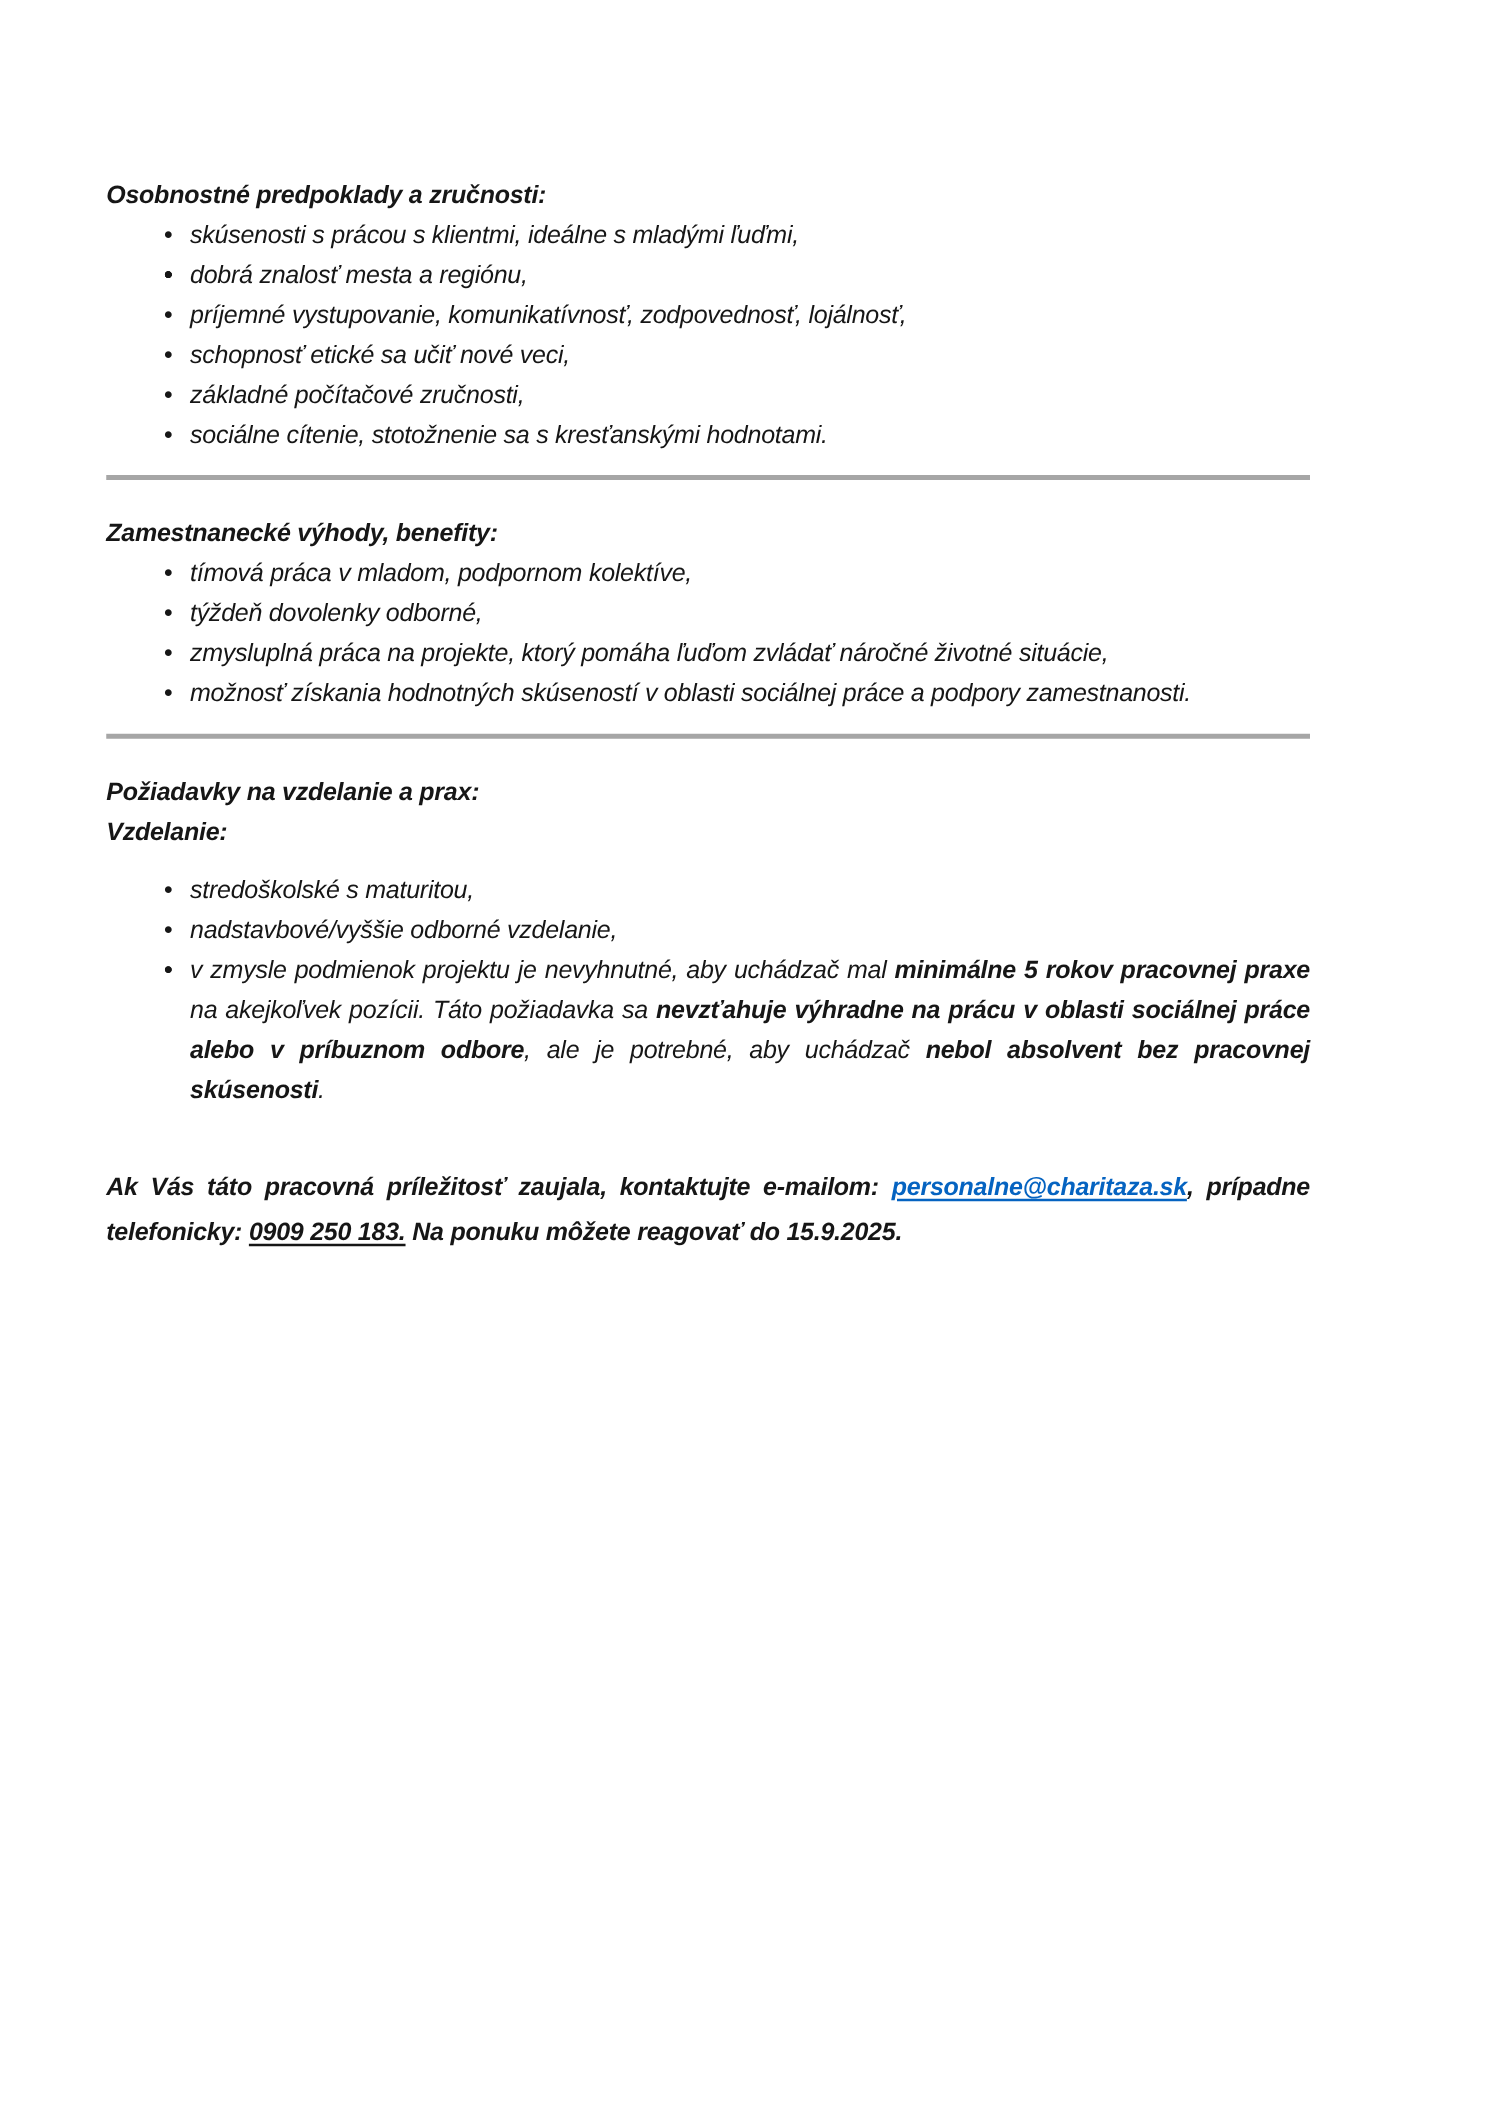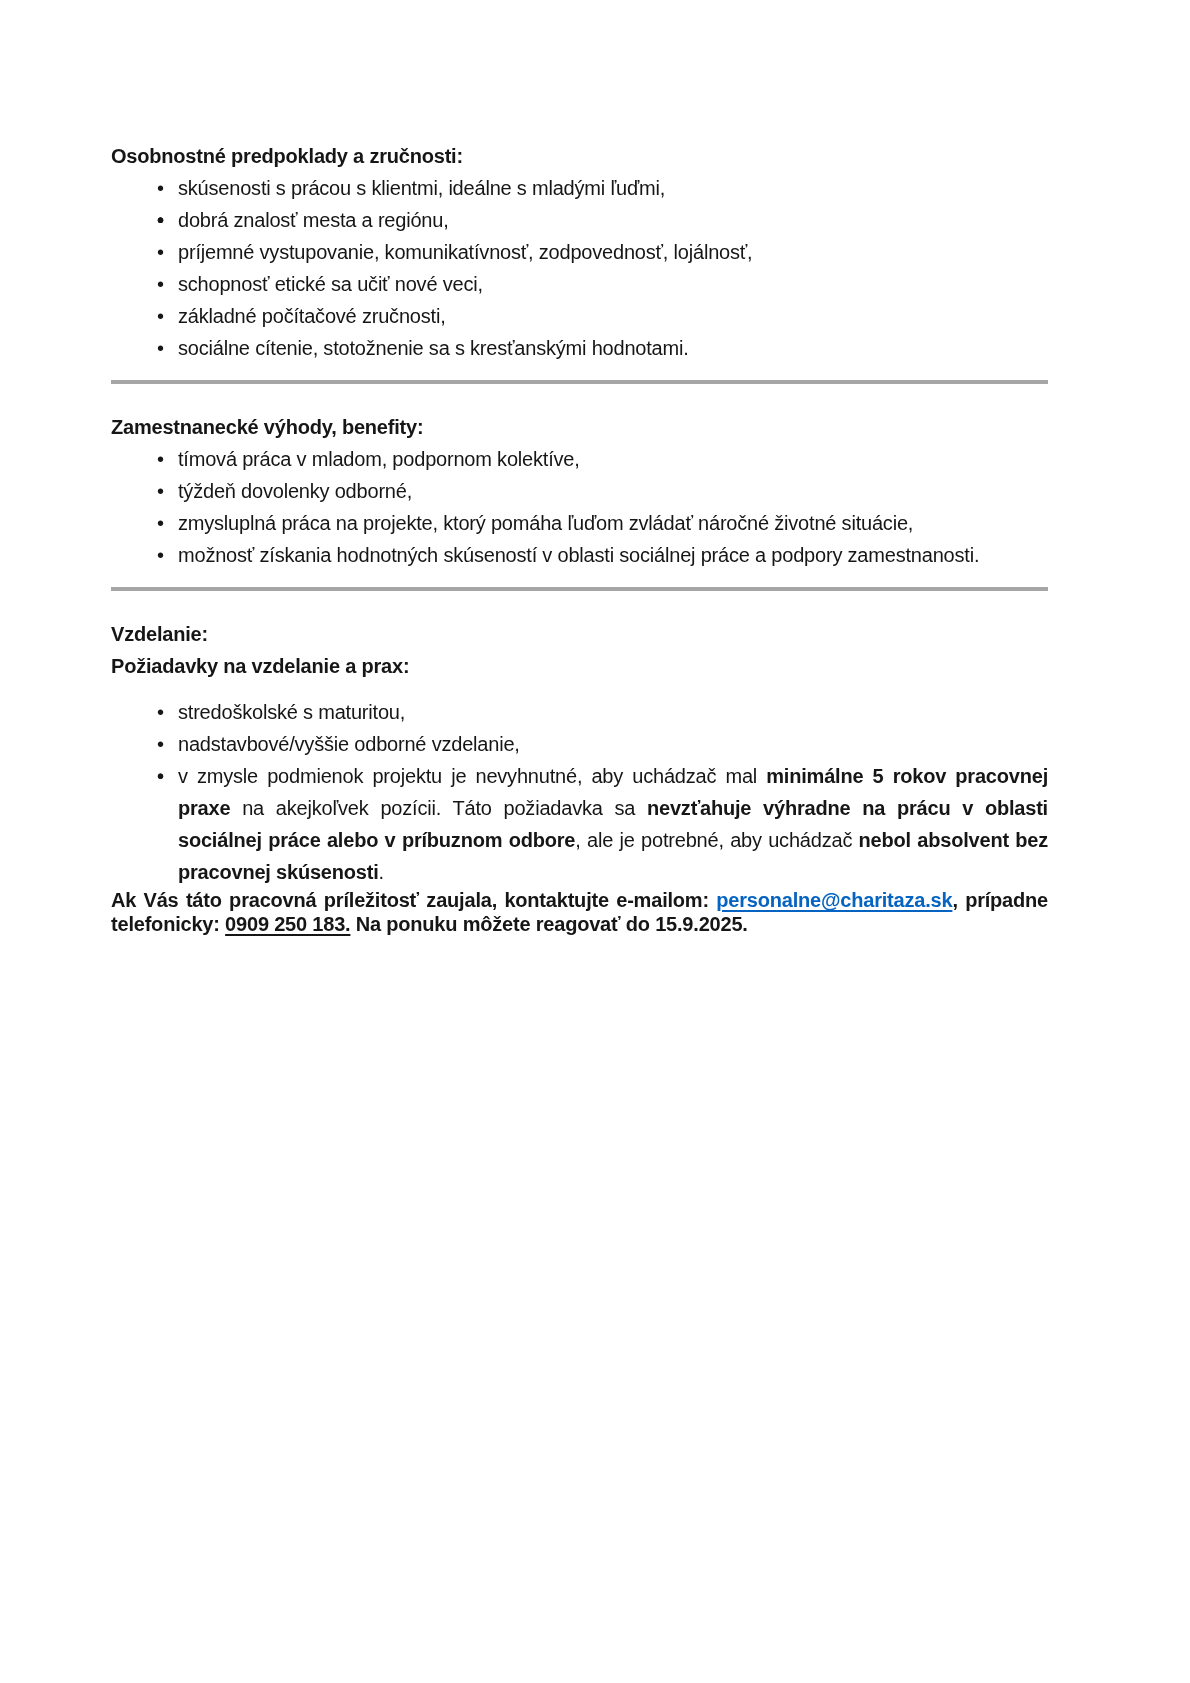--- a/index.html
+++ b/index.html
@@ -11,24 +11,25 @@
     color: var(--text, #161616);
     position: relative;
     overflow: hidden;
   }
   .page {
     width: 1190px;
     height: 1683px;
     background: var(--bg, #ffffff);
   }
   .content {
-    padding: 140px 142px 0 111px;
+    padding: 140px 142px 0 85px;
     font-size: 20px;
     line-height: 32px;
     letter-spacing: -0.2px;
+    font-style: italic;
   }
   h2 {
     font-size: 20px;
     font-weight: 700;
     line-height: 32px;
   }
   ul {
     list-style: none;
     padding-left: 67px;
   }
@@ -56,22 +57,23 @@
     text-underline-offset: 3px;
   }
   a.link {
     color: var(--link, #0563c1);
     text-decoration: underline;
     text-decoration-thickness: 2px;
     text-underline-offset: 3px;
     cursor: pointer;
   }
   .closing {
+    margin-top: 44px;
     text-align: justify;
-    line-height: 24px;
+    line-height: 36px;
   }
 </style>
 </head>
 <body style="--bg: #ffffff; --text: #161616; --link: #0563c1; --divider: #a6a6a6;">
 
 <div class="page">
   <main class="content">
 
     <section>
       <h2>Osobnostné predpoklady a zručnosti:</h2>
@@ -96,22 +98,22 @@
           <li><span class="marker">•</span><span>tímová práca v mladom, podpornom kolektíve,</span></li>
           <li><span class="marker">•</span><span>týždeň dovolenky odborné,</span></li>
           <li><span class="marker">•</span><span>zmysluplná práca na projekte, ktorý pomáha ľuďom zvládať náročné životné situácie,</span></li>
           <li class="justify"><span class="marker">•</span><span>možnosť získania hodnotných skúseností v oblasti sociálnej práce a podpory zamestnanosti.</span></li>
         </ul>
     </section>
 
     <div class="divider"></div>
 
     <section>
+      <h2>Požiadavky na vzdelanie a prax:</h2>
       <h2>Vzdelanie:</h2>
-      <h2>Požiadavky na vzdelanie a prax:</h2>
       <ul class="spaced">
           <li><span class="marker">•</span><span>stredoškolské s maturitou,</span></li>
           <li><span class="marker">•</span><span>nadstavbové/vyššie odborné vzdelanie,</span></li>
           <li><span class="marker">•</span></li>
           <li class="justify"><span class="marker">•</span><span>v zmysle podmienok projektu je nevyhnutné, aby uchádzač mal </span><span class="b">minimálne 5 rokov pracovnej praxe</span><span> na akejkoľvek pozícii. Táto požiadavka sa </span><span class="b">nevzťahuje výhradne na prácu v oblasti sociálnej práce alebo v príbuznom odbore</span><span>, ale je potrebné, aby uchádzač </span><span class="b">nebol absolvent bez pracovnej skúsenosti</span><span>.</span></li>
         </ul>
     </section>
 
     <p class="closing"><span class="b">Ak Vás táto pracovná príležitosť zaujala, kontaktujte e-mailom: </span><a href="#" class="link b u">personalne@charitaza.sk</a><span class="b">, prípadne telefonicky: </span><span class="b u">0909 250 183.</span><span class="b"> Na ponuku môžete reagovať do 15.9.2025.</span></p>
 

